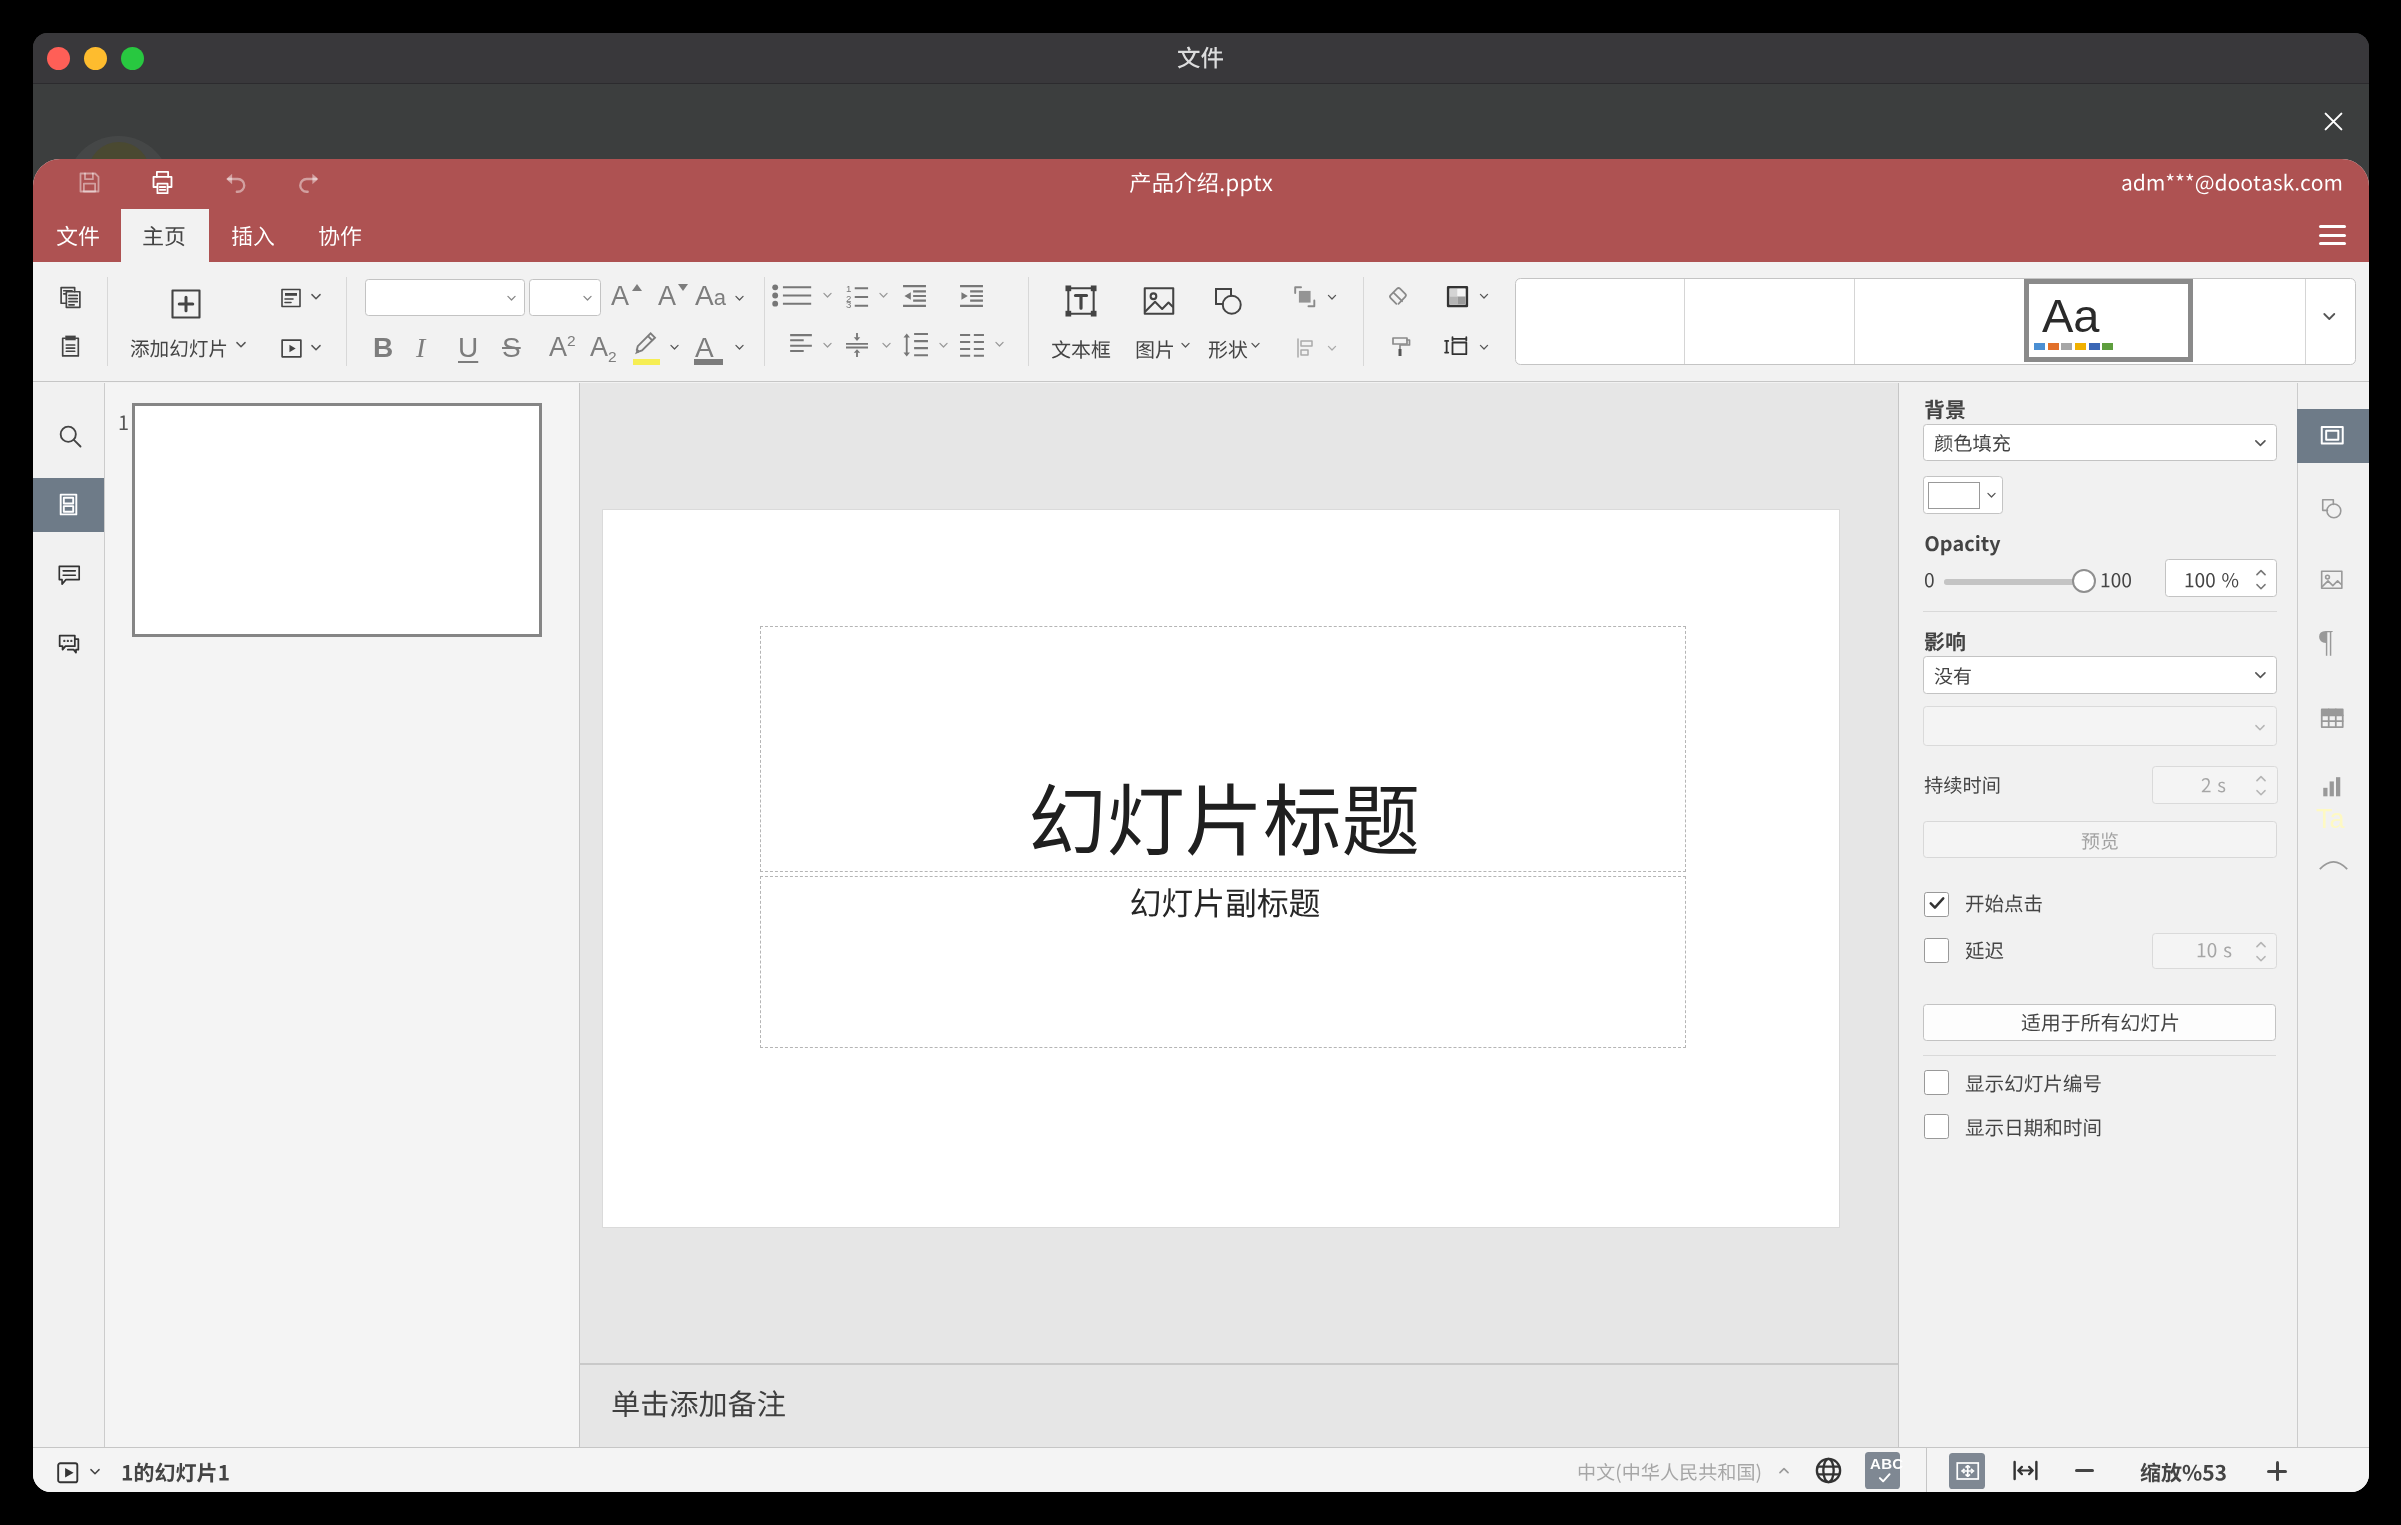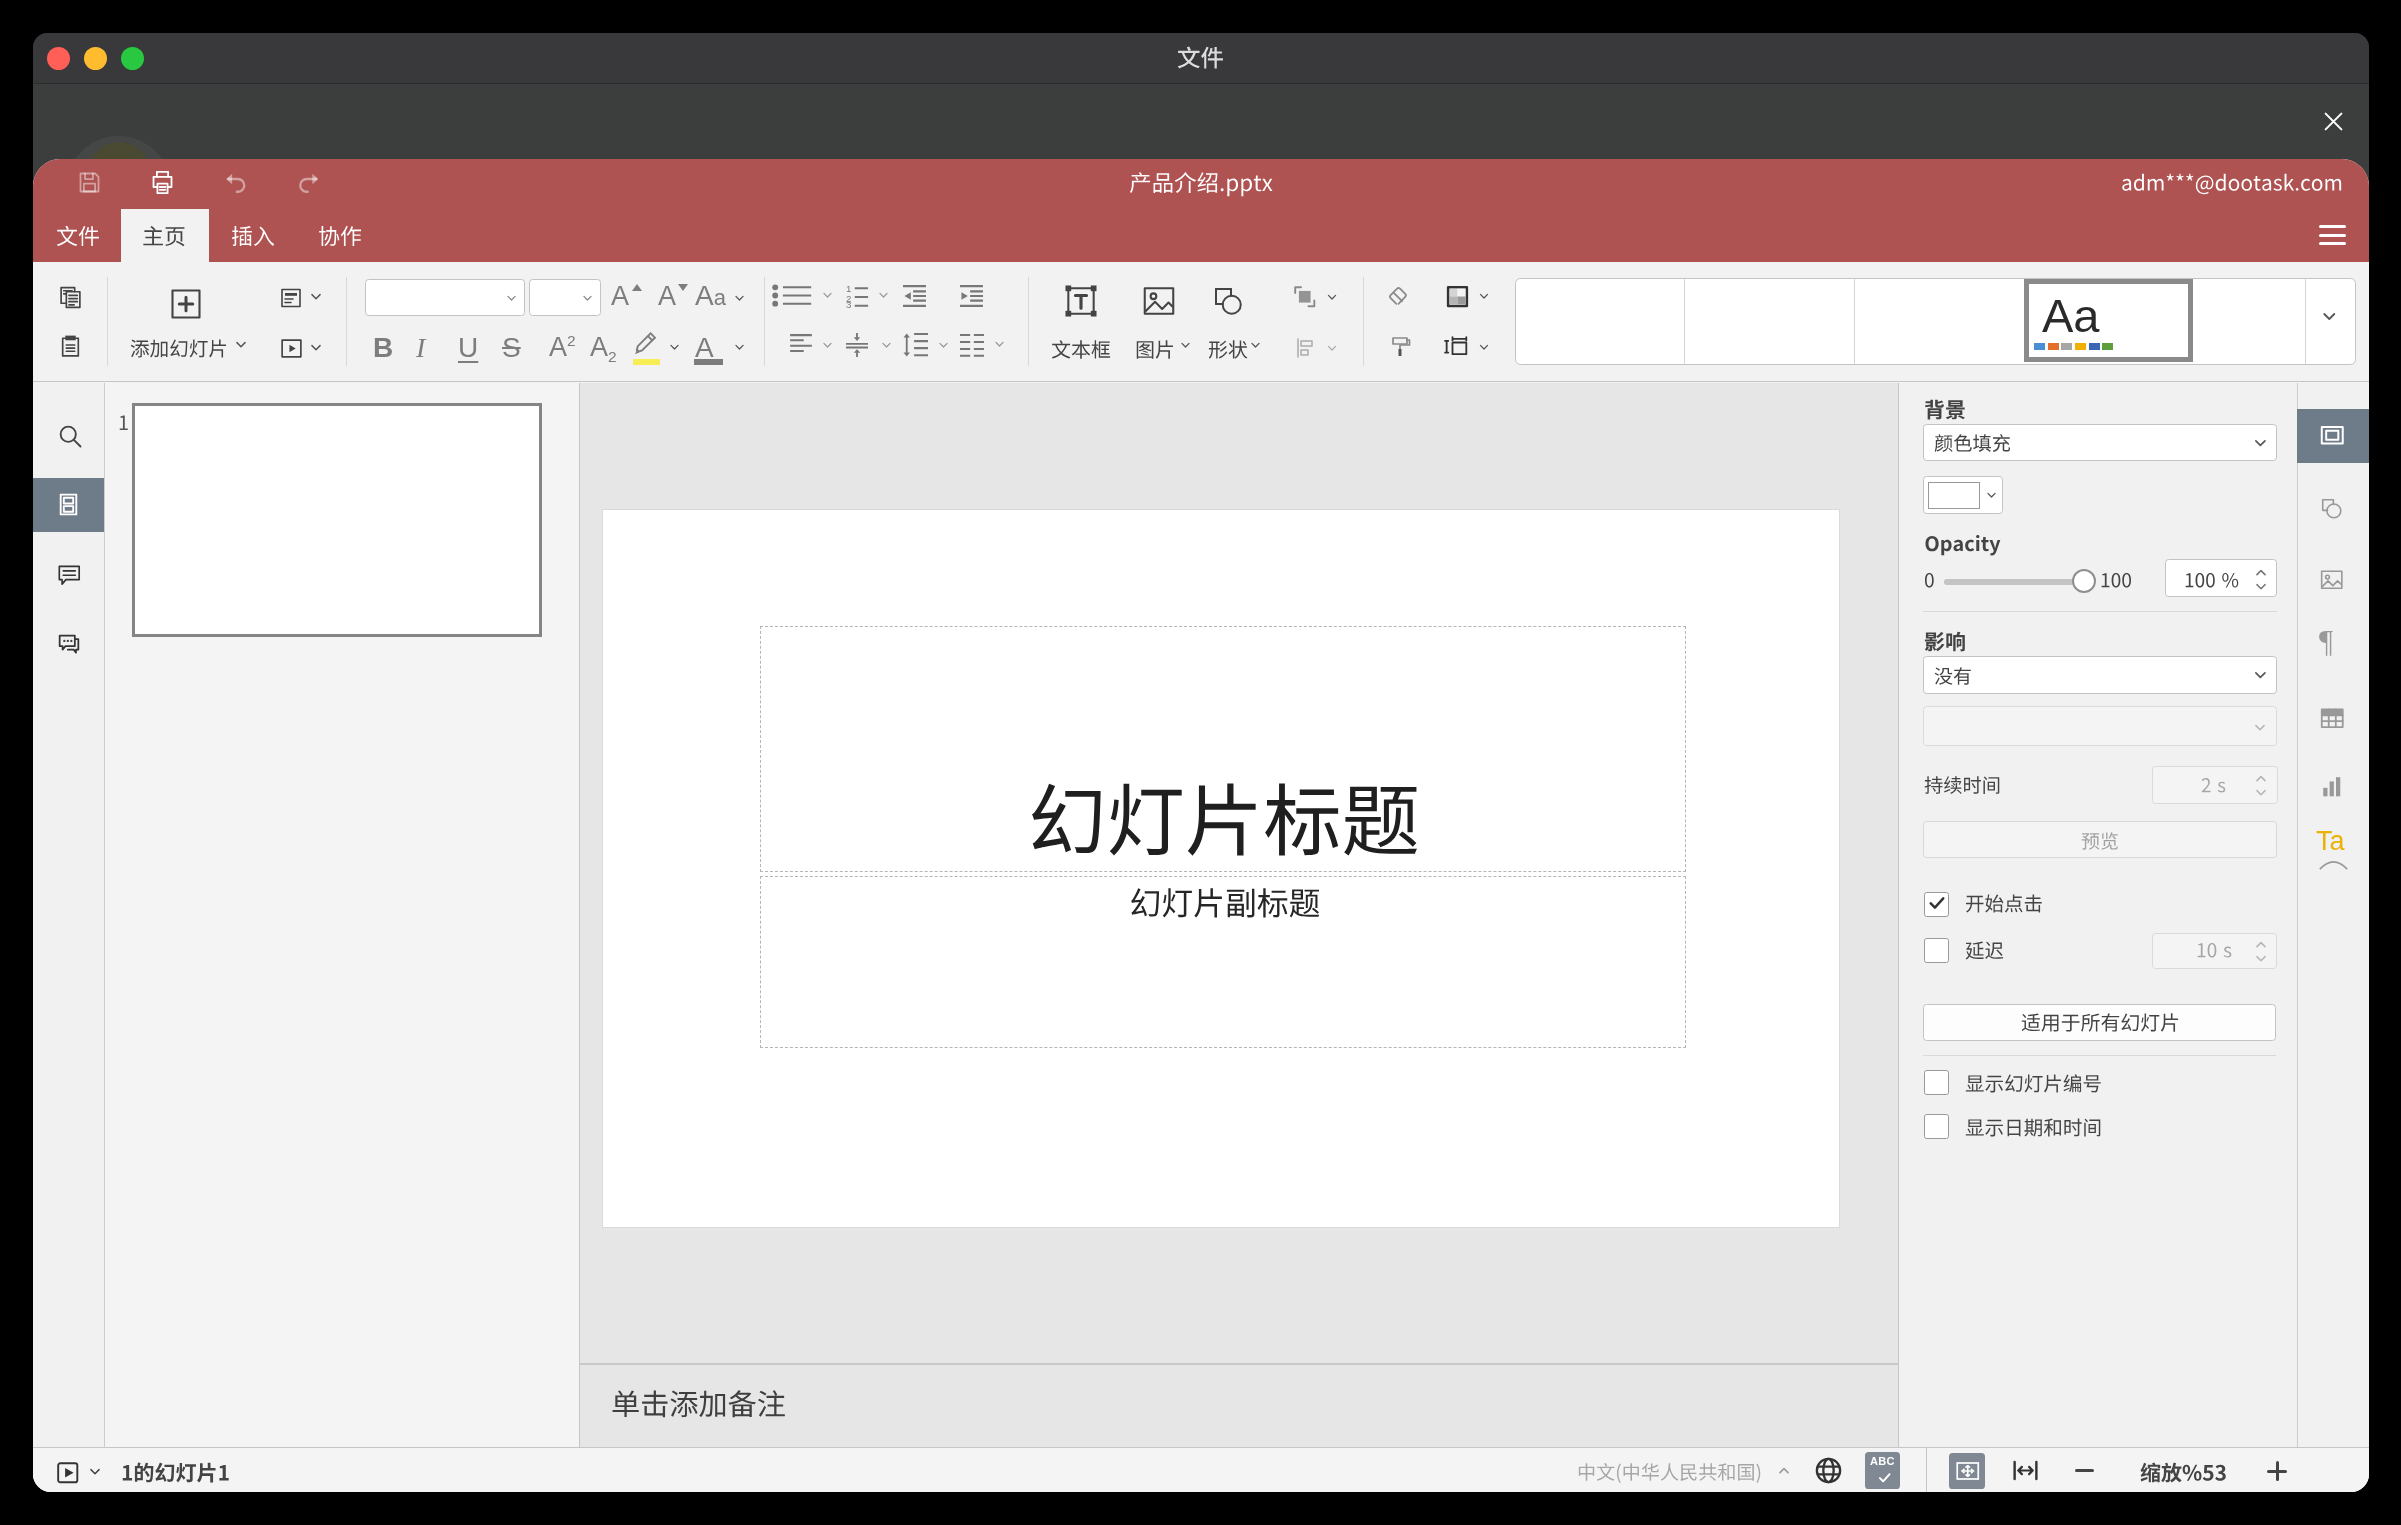--- a/index.html
+++ b/index.html
@@ -459,21 +459,21 @@
 <svg style="position:absolute;left:2286px;top:672px;color:#999;" width="26.5" height="26.5" viewBox="0 0 24 24" fill="none" stroke="#999" stroke-width="1.6" stroke-linecap="round" stroke-linejoin="round">
       <rect x="2.5" y="4" width="19" height="16"></rect>
       <path d="M2.5 9.3h19M2.5 14.6h19M8.8 4v16M15.2 4v16"></path>
       <rect x="2.5" y="4" width="19" height="5.3" fill="#999" stroke="none"></rect>
     </svg>
 <svg style="position:absolute;left:2286px;top:741px;color:#999;" width="25.5" height="25.5" viewBox="0 0 24 24" fill="none" stroke="#999" stroke-width="1.6" stroke-linecap="round" stroke-linejoin="round">
       <rect x="4" y="13" width="4" height="8" fill="#999" stroke="none"></rect>
       <rect x="10" y="7" width="4" height="14" fill="#999" stroke="none"></rect>
       <rect x="16" y="3" width="4" height="18" fill="#999" stroke="none"></rect>
     </svg>
-<div class="abs" style="left:2283px;top:793px;font-size:27px;color:#eab308">Ta</div>
+<div class="abs" style="left:2283px;top:771px;font-size:27px;color:#fef9c3">Ta</div>
 <svg class="abs" style="left:2285px;top:827px" width="31" height="11" viewBox="0 0 34 12" fill="none" stroke="#999" stroke-width="2">
       <path d="M2 10 Q17 -6 32 10"></path>
     </svg>
 <div style="position:absolute;left:0px;top:1414px;width:2336px;height:45px;background:#f4f4f4;border-top:0.9px solid #c6c6c6"></div>
 <svg style="position:absolute;left:22.4px;top:1427px;color:#333;" width="25.5" height="25.5" viewBox="0 0 24 24" fill="none" stroke="#333" stroke-width="1.6" stroke-linecap="round" stroke-linejoin="round">
       <rect x="3" y="3" width="18" height="18" rx="2" stroke-width="1.8"></rect>
       <path d="M9.5 7.5v9l8-4.5z" fill="#333" stroke="none"></path>
     </svg>
 <svg style="position:absolute;left:56px;top:1435px" width="12" height="7.3" viewBox="0 0 14 9" fill="none" stroke="#444" stroke-width="1.8" stroke-linecap="round" stroke-linejoin="round">
       <path d="M2 2l5 5 5-5"></path>
@@ -486,21 +486,21 @@
     </svg>
 <svg style="position:absolute;left:1745px;top:1434px" width="12" height="7.3" viewBox="0 0 14 9" fill="none" stroke="#9a9a9a" stroke-width="2" stroke-linecap="round" stroke-linejoin="round">
       <path d="M2 7l5-5 5 5"></path>
     </svg>
 <svg style="position:absolute;left:1780px;top:1422px;color:#333;" width="31" height="31" viewBox="0 0 24 24" fill="none" stroke="#333" stroke-width="1.8" stroke-linecap="round" stroke-linejoin="round">
       <circle cx="12" cy="12" r="9"></circle>
       <ellipse cx="12" cy="12" rx="4" ry="9"></ellipse>
       <path d="M3.8 9h16.4M3.8 15h16.4"></path>
     </svg>
 <div style="position:absolute;left:1832px;top:1419px;width:35px;height:37px;background:#7f8893;border-radius:3.6px"></div>
-<div class="abs" style="left:1837px;top:1422px;font-size:11px;font-weight:bold;color:#fff;letter-spacing:0.3px">ABC</div>
+<div class="abs" style="left:1837px;top:1422px;font-size:15px;font-weight:bold;color:#fff;letter-spacing:0.3px">ABC</div>
 <svg style="position:absolute;left:1844px;top:1437px;color:#fff;" width="15.5" height="15.5" viewBox="0 0 24 24" fill="none" stroke="#fff" stroke-width="3.2" stroke-linecap="round" stroke-linejoin="round">
       <path d="M4.5 12.5l5 5L19.5 6.5" stroke-width="3"></path>
     </svg>
 <div style="position:absolute;left:1893px;top:1414px;width:0.9px;height:45px;background:#c6c6c6"></div>
 <div style="position:absolute;left:1916px;top:1420px;width:36px;height:36px;background:#7f8893;border-radius:3.6px"></div>
 <svg class="abs" style="left:1922px;top:1426px" width="25.5" height="24" viewBox="0 0 24 24" fill="none" stroke="#fff" stroke-width="1.7">
       <rect x="1.5" y="4" width="21" height="16"></rect>
       <path d="M12 7v10M5.5 12h13"></path>
       <path d="M12 6.5l-2.2 2.2M12 6.5l2.2 2.2M12 17.5l-2.2-2.2M12 17.5l2.2-2.2M6.5 12l2.2-2.2M6.5 12l2.2 2.2M17.5 12l-2.2-2.2M17.5 12l-2.2 2.2"></path>
     </svg>

